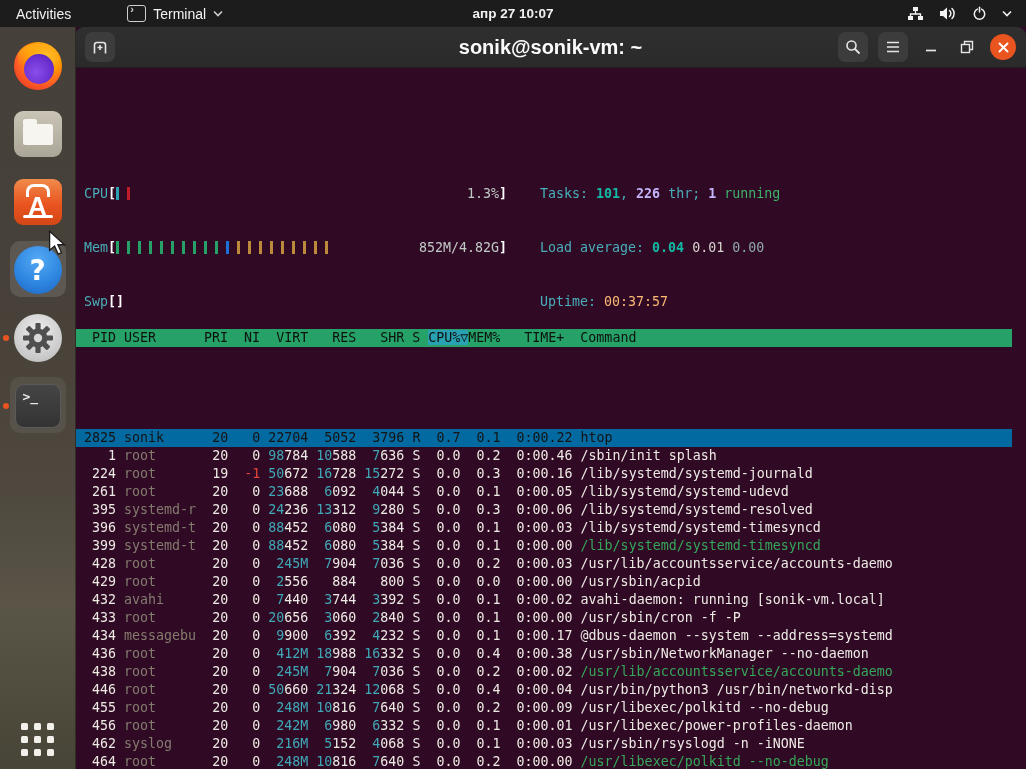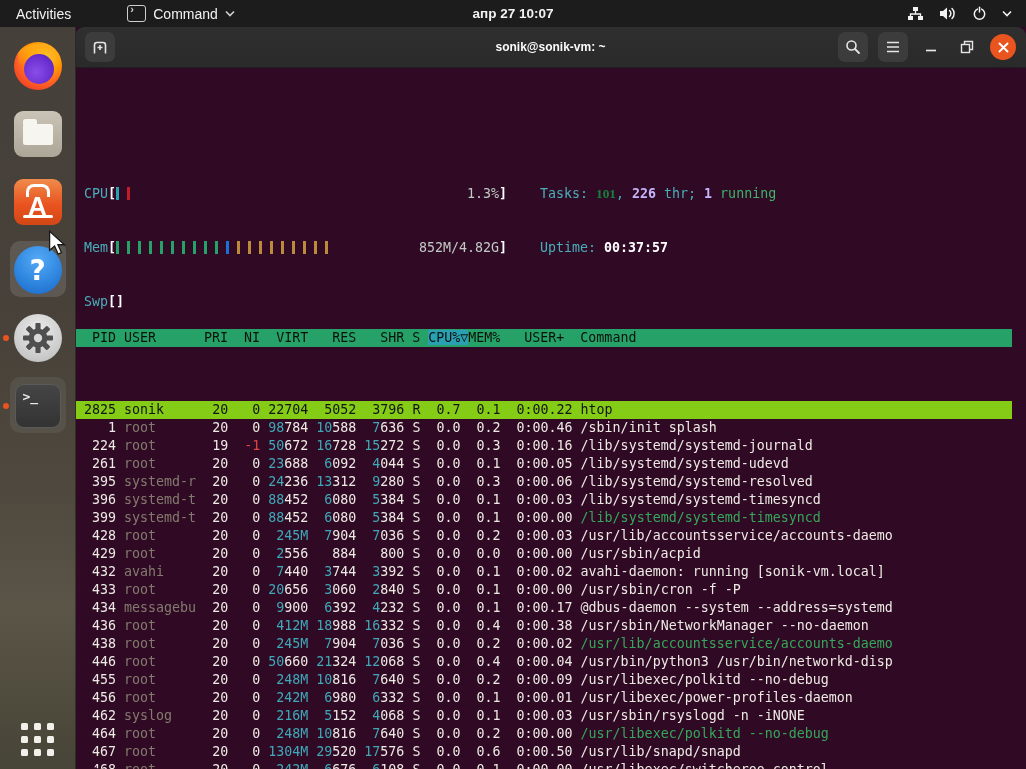--- a/index.html
+++ b/index.html
@@ -43,67 +43,67 @@
   #show-apps{position:absolute;left:0;bottom:4px;width:75px;height:52px;display:flex;align-items:center;justify-content:center;}
   .grid9{display:grid;grid-template-columns:repeat(3,7px);grid-template-rows:repeat(3,7px);gap:6px;}
   .grid9 span{background:#F2F0EA;border-radius:1.5px;}
 
   
   #term{position:absolute;left:75px;top:27px;width:951px;height:742px;}
   #titlebar{height:41px;background:linear-gradient(180deg,#2F2F2F,#2A2A2A);border-radius:9px 9px 0 0;
             display:flex;align-items:center;position:relative;border-bottom:1px solid #1F1F1F;box-sizing:border-box;}
   .tbtn{width:30px;height:30px;border-radius:7px;background:#3C3C3C;display:flex;align-items:center;justify-content:center;}
   #newtab-btn{margin-left:10px;}
-  #win-title{position:absolute;left:0;right:0;text-align:center;color:#FBFBFB;font-weight:bold;font-size:12px;pointer-events:none;}
+  #win-title{position:absolute;left:0;right:0;text-align:center;color:#FBFBFB;font-weight:bold;font-size:20px;pointer-events:none;}
   .tb-group{margin-left:auto;display:flex;align-items:center;gap:10px;margin-right:10px;}
   .wbtn{width:26px;height:26px;display:flex;align-items:center;justify-content:center;color:#E6E6E6;}
   #close-btn{width:26px;height:26px;border-radius:50%;background:#E9541F;display:flex;align-items:center;justify-content:center;}
 
   
   #term-body{height:701px;background:#300A24;padding:27px 0 0 1px;box-sizing:border-box;overflow:hidden;border-radius:29px;}
   .htop{font-family:"DejaVu Sans Mono",monospace;font-size:13.3px;line-height:18px;white-space:pre;color:#EDEAE4;}
   .meters{position:relative;height:54px;}
   .meter-line{height:18px;padding-left:8px;}
   .mlabel{color:#48AFBA;}
   .bracket{color:#FFFFFF;font-weight:bold;}
   .mbody{display:inline-block;width:383px;height:18px;position:relative;vertical-align:top;}
   .ticks{position:absolute;left:0;top:2px;height:14px;display:flex;}
   .tick{display:inline-block;width:8px;height:13px;border-left:3px solid #26A269;}
   .mval{position:absolute;right:0;top:0;color:#C0C9C4;}
   .summary{position:absolute;left:464px;top:0;}
   .summary div{height:18px;}
   .s-label{color:#48AFBA;}
-  .s-bold{color:#15803d;font-weight:bold;font-family:Liberation Serif, serif;}
+  .s-bold{color:#14b8a6;font-weight:bold;}
   .s-white{color:#D6D4CE;}
   .s-dim{color:#8FA8B0;}
   .s-green{color:#c4b5fd;font-weight:bold;margin-top:40px;}
   .s-greenn{color:#3CB46A;}
-  .s-cyan{color:#ffffff;font-weight:bold;}
+  .s-cyan{color:#fdba74;font-weight:normal;}
   .blank-line{height:18px;}
   .hdr{width:936px;height:18px;background:#26A269;color:#0D120D;}
   .hdr .sortcol{background:#2AA1B3;}
   #rows .row{width:936px;height:18px;overflow:hidden;}
-  .row.selected{background:#84cc16;}
+  .row.selected{background:#0369a1;margin-top:28px;}
   .row.selected span{color:#141414 !important;}
   .c-user{color:#847B6F;}
   .c-red{color:#E0443C;}
   .c-teal{color:#3FA8B8;}
   .c-green{color:#35A75A;}
 
   
   #cursor{position:absolute;left:46px;top:230px;z-index:50;pointer-events:none;}
 </style>
 </head>
 <body>
 
 <div id="topbar">
   <span class="tb-activities">Activities</span>
   <span class="tb-appmenu">
     <span class="tb-appicon"></span>
-    <span>Command</span>
+    <span>Terminal</span>
     <svg width="10" height="7" viewBox="0 0 10 7">
         <polyline points="1,1.5 5,5.5 9,1.5" fill="none" stroke="#CFCFCF" stroke-width="1.6"></polyline>
       </svg>
   </span>
   <span class="tb-clock">апр 27 10:07</span>
   <span class="tb-right">
     <svg width="17" height="15" viewBox="0 0 17 15">
       <rect x="6" y="1" width="5" height="4" fill="#F2F2F2"></rect>
         <rect x="1" y="10" width="5" height="4" fill="#F2F2F2"></rect>
         <rect x="11" y="10" width="5" height="4" fill="#F2F2F2"></rect>
@@ -231,27 +231,28 @@
   <div id="term-body">
     <div class="htop">
 
       <div class="meters">
         <div class="meter-line"><span class="mlabel">CPU</span><span class="bracket">[</span><span class="mbody"><span class="ticks"><span class="tick" style="border-left-color: rgb(42, 161, 179);"></span><span class="tick" style="border-left-color: rgb(192, 28, 40);"></span></span><span class="mval">1.3%</span></span><span class="bracket">]</span></div>
         <div class="meter-line"><span class="mlabel">Mem</span><span class="bracket">[</span><span class="mbody"><span class="ticks"><span class="tick" style="border-left-color: rgb(38, 162, 105);"></span><span class="tick" style="border-left-color: rgb(38, 162, 105);"></span><span class="tick" style="border-left-color: rgb(38, 162, 105);"></span><span class="tick" style="border-left-color: rgb(38, 162, 105);"></span><span class="tick" style="border-left-color: rgb(38, 162, 105);"></span><span class="tick" style="border-left-color: rgb(38, 162, 105);"></span><span class="tick" style="border-left-color: rgb(38, 162, 105);"></span><span class="tick" style="border-left-color: rgb(38, 162, 105);"></span><span class="tick" style="border-left-color: rgb(38, 162, 105);"></span><span class="tick" style="border-left-color: rgb(38, 162, 105);"></span><span class="tick" style="border-left-color: rgb(28, 113, 216);"></span><span class="tick" style="border-left-color: rgb(187, 138, 58);"></span><span class="tick" style="border-left-color: rgb(187, 138, 58);"></span><span class="tick" style="border-left-color: rgb(187, 138, 58);"></span><span class="tick" style="border-left-color: rgb(187, 138, 58);"></span><span class="tick" style="border-left-color: rgb(187, 138, 58);"></span><span class="tick" style="border-left-color: rgb(187, 138, 58);"></span><span class="tick" style="border-left-color: rgb(187, 138, 58);"></span><span class="tick" style="border-left-color: rgb(187, 138, 58);"></span><span class="tick" style="border-left-color: rgb(187, 138, 58);"></span></span><span class="mval">852M/4.82G</span></span><span class="bracket">]</span></div>
         <div class="meter-line"><span class="mlabel">Swp</span><span class="bracket">[</span><span class="bracket">]</span></div>
 
         <div class="summary">
           <div><span class="s-label">Tasks: </span><span class="s-bold">101</span><span class="s-label">, </span><span class="s-green">226</span><span class="s-label"> thr; </span><span class="s-green">1</span><span class="s-greenn"> running</span></div>
+          <div><span class="s-label">Load average: </span><span class="s-bold">0.04</span><span> </span><span class="s-white">0.01</span><span> </span><span class="s-dim">0.00</span></div>
           <div><span class="s-label">Uptime: </span><span class="s-cyan">00:37:57</span></div>
         </div>
       </div>
 
       <div class="blank-line"></div>
 
-      <div class="hdr"><span>  PID USER      PRI  NI  VIRT   RES   SHR S </span><span class="sortcol">CPU%▽</span><span>MEM%   USER+  Command</span></div>
+      <div class="hdr"><span>  PID USER      PRI  NI  VIRT   RES   SHR S </span><span class="sortcol">CPU%▽</span><span>MEM%   TIME+  Command</span></div>
 
       <div id="rows"><div class="row selected"><span> 2825</span> <span class="c-user">sonik    </span> <span> 20</span> <span class="">  0</span> <span><span class="c-teal">22</span><span>704</span></span> <span><span class="c-teal"> 5</span><span>052</span></span> <span><span class="c-teal"> 3</span><span>796</span></span> <span>R</span> <span> 0.7</span> <span> 0.1</span> <span> 0:00.22</span> <span class="">htop</span></div><div class="row"><span>    1</span> <span class="c-user">root     </span> <span> 20</span> <span class="">  0</span> <span><span class="c-teal">98</span><span>784</span></span> <span><span class="c-teal">10</span><span>588</span></span> <span><span class="c-teal"> 7</span><span>636</span></span> <span>S</span> <span> 0.0</span> <span> 0.2</span> <span> 0:00.46</span> <span class="">/sbin/init splash</span></div><div class="row"><span>  224</span> <span class="c-user">root     </span> <span> 19</span> <span class="c-red"> -1</span> <span><span class="c-teal">50</span><span>672</span></span> <span><span class="c-teal">16</span><span>728</span></span> <span><span class="c-teal">15</span><span>272</span></span> <span>S</span> <span> 0.0</span> <span> 0.3</span> <span> 0:00.16</span> <span class="">/lib/systemd/systemd-journald</span></div><div class="row"><span>  261</span> <span class="c-user">root     </span> <span> 20</span> <span class="">  0</span> <span><span class="c-teal">23</span><span>688</span></span> <span><span class="c-teal"> 6</span><span>092</span></span> <span><span class="c-teal"> 4</span><span>044</span></span> <span>S</span> <span> 0.0</span> <span> 0.1</span> <span> 0:00.05</span> <span class="">/lib/systemd/systemd-udevd</span></div><div class="row"><span>  395</span> <span class="c-user">systemd-r</span> <span> 20</span> <span class="">  0</span> <span><span class="c-teal">24</span><span>236</span></span> <span><span class="c-teal">13</span><span>312</span></span> <span><span class="c-teal"> 9</span><span>280</span></span> <span>S</span> <span> 0.0</span> <span> 0.3</span> <span> 0:00.06</span> <span class="">/lib/systemd/systemd-resolved</span></div><div class="row"><span>  396</span> <span class="c-user">systemd-t</span> <span> 20</span> <span class="">  0</span> <span><span class="c-teal">88</span><span>452</span></span> <span><span class="c-teal"> 6</span><span>080</span></span> <span><span class="c-teal"> 5</span><span>384</span></span> <span>S</span> <span> 0.0</span> <span> 0.1</span> <span> 0:00.03</span> <span class="">/lib/systemd/systemd-timesyncd</span></div><div class="row"><span>  399</span> <span class="c-user">systemd-t</span> <span> 20</span> <span class="">  0</span> <span><span class="c-teal">88</span><span>452</span></span> <span><span class="c-teal"> 6</span><span>080</span></span> <span><span class="c-teal"> 5</span><span>384</span></span> <span>S</span> <span> 0.0</span> <span> 0.1</span> <span> 0:00.00</span> <span class="c-green">/lib/systemd/systemd-timesyncd</span></div><div class="row"><span>  428</span> <span class="c-user">root     </span> <span> 20</span> <span class="">  0</span> <span class="c-teal"> 245M</span> <span><span class="c-teal"> 7</span><span>904</span></span> <span><span class="c-teal"> 7</span><span>036</span></span> <span>S</span> <span> 0.0</span> <span> 0.2</span> <span> 0:00.03</span> <span class="">/usr/lib/accountsservice/accounts-daemo</span></div><div class="row"><span>  429</span> <span class="c-user">root     </span> <span> 20</span> <span class="">  0</span> <span><span class="c-teal"> 2</span><span>556</span></span> <span>  884</span> <span>  800</span> <span>S</span> <span> 0.0</span> <span> 0.0</span> <span> 0:00.00</span> <span class="">/usr/sbin/acpid</span></div><div class="row"><span>  432</span> <span class="c-user">avahi    </span> <span> 20</span> <span class="">  0</span> <span><span class="c-teal"> 7</span><span>440</span></span> <span><span class="c-teal"> 3</span><span>744</span></span> <span><span class="c-teal"> 3</span><span>392</span></span> <span>S</span> <span> 0.0</span> <span> 0.1</span> <span> 0:00.02</span> <span class="">avahi-daemon: running [sonik-vm.local]</span></div><div class="row"><span>  433</span> <span class="c-user">root     </span> <span> 20</span> <span class="">  0</span> <span><span class="c-teal">20</span><span>656</span></span> <span><span class="c-teal"> 3</span><span>060</span></span> <span><span class="c-teal"> 2</span><span>840</span></span> <span>S</span> <span> 0.0</span> <span> 0.1</span> <span> 0:00.00</span> <span class="">/usr/sbin/cron -f -P</span></div><div class="row"><span>  434</span> <span class="c-user">messagebu</span> <span> 20</span> <span class="">  0</span> <span><span class="c-teal"> 9</span><span>900</span></span> <span><span class="c-teal"> 6</span><span>392</span></span> <span><span class="c-teal"> 4</span><span>232</span></span> <span>S</span> <span> 0.0</span> <span> 0.1</span> <span> 0:00.17</span> <span class="">@dbus-daemon --system --address=systemd</span></div><div class="row"><span>  436</span> <span class="c-user">root     </span> <span> 20</span> <span class="">  0</span> <span class="c-teal"> 412M</span> <span><span class="c-teal">18</span><span>988</span></span> <span><span class="c-teal">16</span><span>332</span></span> <span>S</span> <span> 0.0</span> <span> 0.4</span> <span> 0:00.38</span> <span class="">/usr/sbin/NetworkManager --no-daemon</span></div><div class="row"><span>  438</span> <span class="c-user">root     </span> <span> 20</span> <span class="">  0</span> <span class="c-teal"> 245M</span> <span><span class="c-teal"> 7</span><span>904</span></span> <span><span class="c-teal"> 7</span><span>036</span></span> <span>S</span> <span> 0.0</span> <span> 0.2</span> <span> 0:00.02</span> <span class="c-green">/usr/lib/accountsservice/accounts-daemo</span></div><div class="row"><span>  446</span> <span class="c-user">root     </span> <span> 20</span> <span class="">  0</span> <span><span class="c-teal">50</span><span>660</span></span> <span><span class="c-teal">21</span><span>324</span></span> <span><span class="c-teal">12</span><span>068</span></span> <span>S</span> <span> 0.0</span> <span> 0.4</span> <span> 0:00.04</span> <span class="">/usr/bin/python3 /usr/bin/networkd-disp</span></div><div class="row"><span>  455</span> <span class="c-user">root     </span> <span> 20</span> <span class="">  0</span> <span class="c-teal"> 248M</span> <span><span class="c-teal">10</span><span>816</span></span> <span><span class="c-teal"> 7</span><span>640</span></span> <span>S</span> <span> 0.0</span> <span> 0.2</span> <span> 0:00.09</span> <span class="">/usr/libexec/polkitd --no-debug</span></div><div class="row"><span>  456</span> <span class="c-user">root     </span> <span> 20</span> <span class="">  0</span> <span class="c-teal"> 242M</span> <span><span class="c-teal"> 6</span><span>980</span></span> <span><span class="c-teal"> 6</span><span>332</span></span> <span>S</span> <span> 0.0</span> <span> 0.1</span> <span> 0:00.01</span> <span class="">/usr/libexec/power-profiles-daemon</span></div><div class="row"><span>  462</span> <span class="c-user">syslog   </span> <span> 20</span> <span class="">  0</span> <span class="c-teal"> 216M</span> <span><span class="c-teal"> 5</span><span>152</span></span> <span><span class="c-teal"> 4</span><span>068</span></span> <span>S</span> <span> 0.0</span> <span> 0.1</span> <span> 0:00.03</span> <span class="">/usr/sbin/rsyslogd -n -iNONE</span></div><div class="row"><span>  464</span> <span class="c-user">root     </span> <span> 20</span> <span class="">  0</span> <span class="c-teal"> 248M</span> <span><span class="c-teal">10</span><span>816</span></span> <span><span class="c-teal"> 7</span><span>640</span></span> <span>S</span> <span> 0.0</span> <span> 0.2</span> <span> 0:00.00</span> <span class="c-green">/usr/libexec/polkitd --no-debug</span></div><div class="row"><span>  467</span> <span class="c-user">root     </span> <span> 20</span> <span class="">  0</span> <span class="c-teal">1304M</span> <span><span class="c-teal">29</span><span>520</span></span> <span><span class="c-teal">17</span><span>576</span></span> <span>S</span> <span> 0.0</span> <span> 0.6</span> <span> 0:00.50</span> <span class="">/usr/lib/snapd/snapd</span></div><div class="row"><span>  468</span> <span class="c-user">root     </span> <span> 20</span> <span class="">  0</span> <span class="c-teal"> 242M</span> <span><span class="c-teal"> 6</span><span>676</span></span> <span><span class="c-teal"> 6</span><span>108</span></span> <span>S</span> <span> 0.0</span> <span> 0.1</span> <span> 0:00.00</span> <span class="">/usr/libexec/switcheroo-control</span></div></div>
 
       
     </div>
   </div>
 </div>
 
 <svg id="cursor" width="22" height="26" viewBox="0 0 14.5 22">
   <path d="M1 1 L1 17.2 L5.2 13.6 L8.2 20.4 L11 19.1 L8 12.5 L13.5 12.5 Z" fill="#FFFFFF" stroke="#1A1A1A" stroke-width="1.1"></path>

